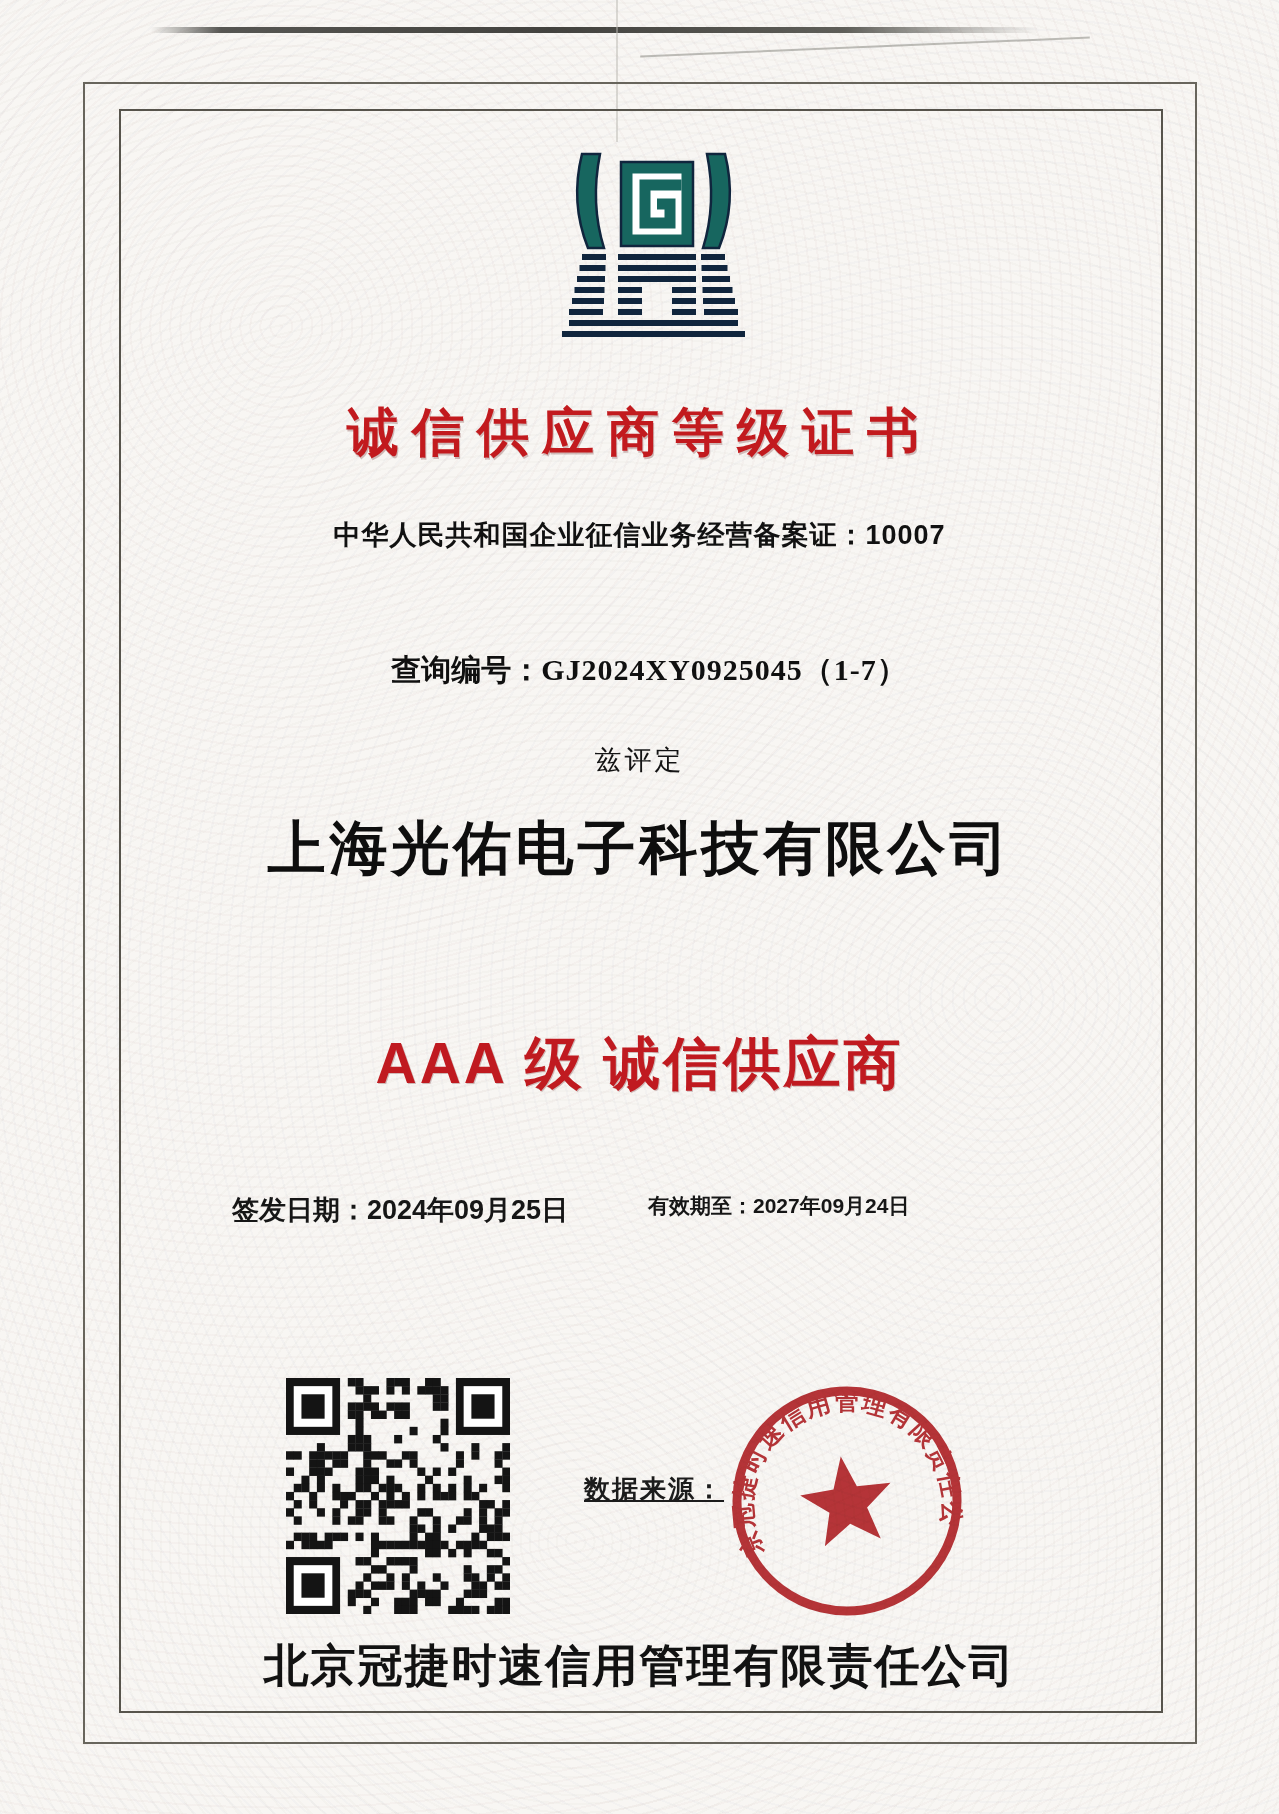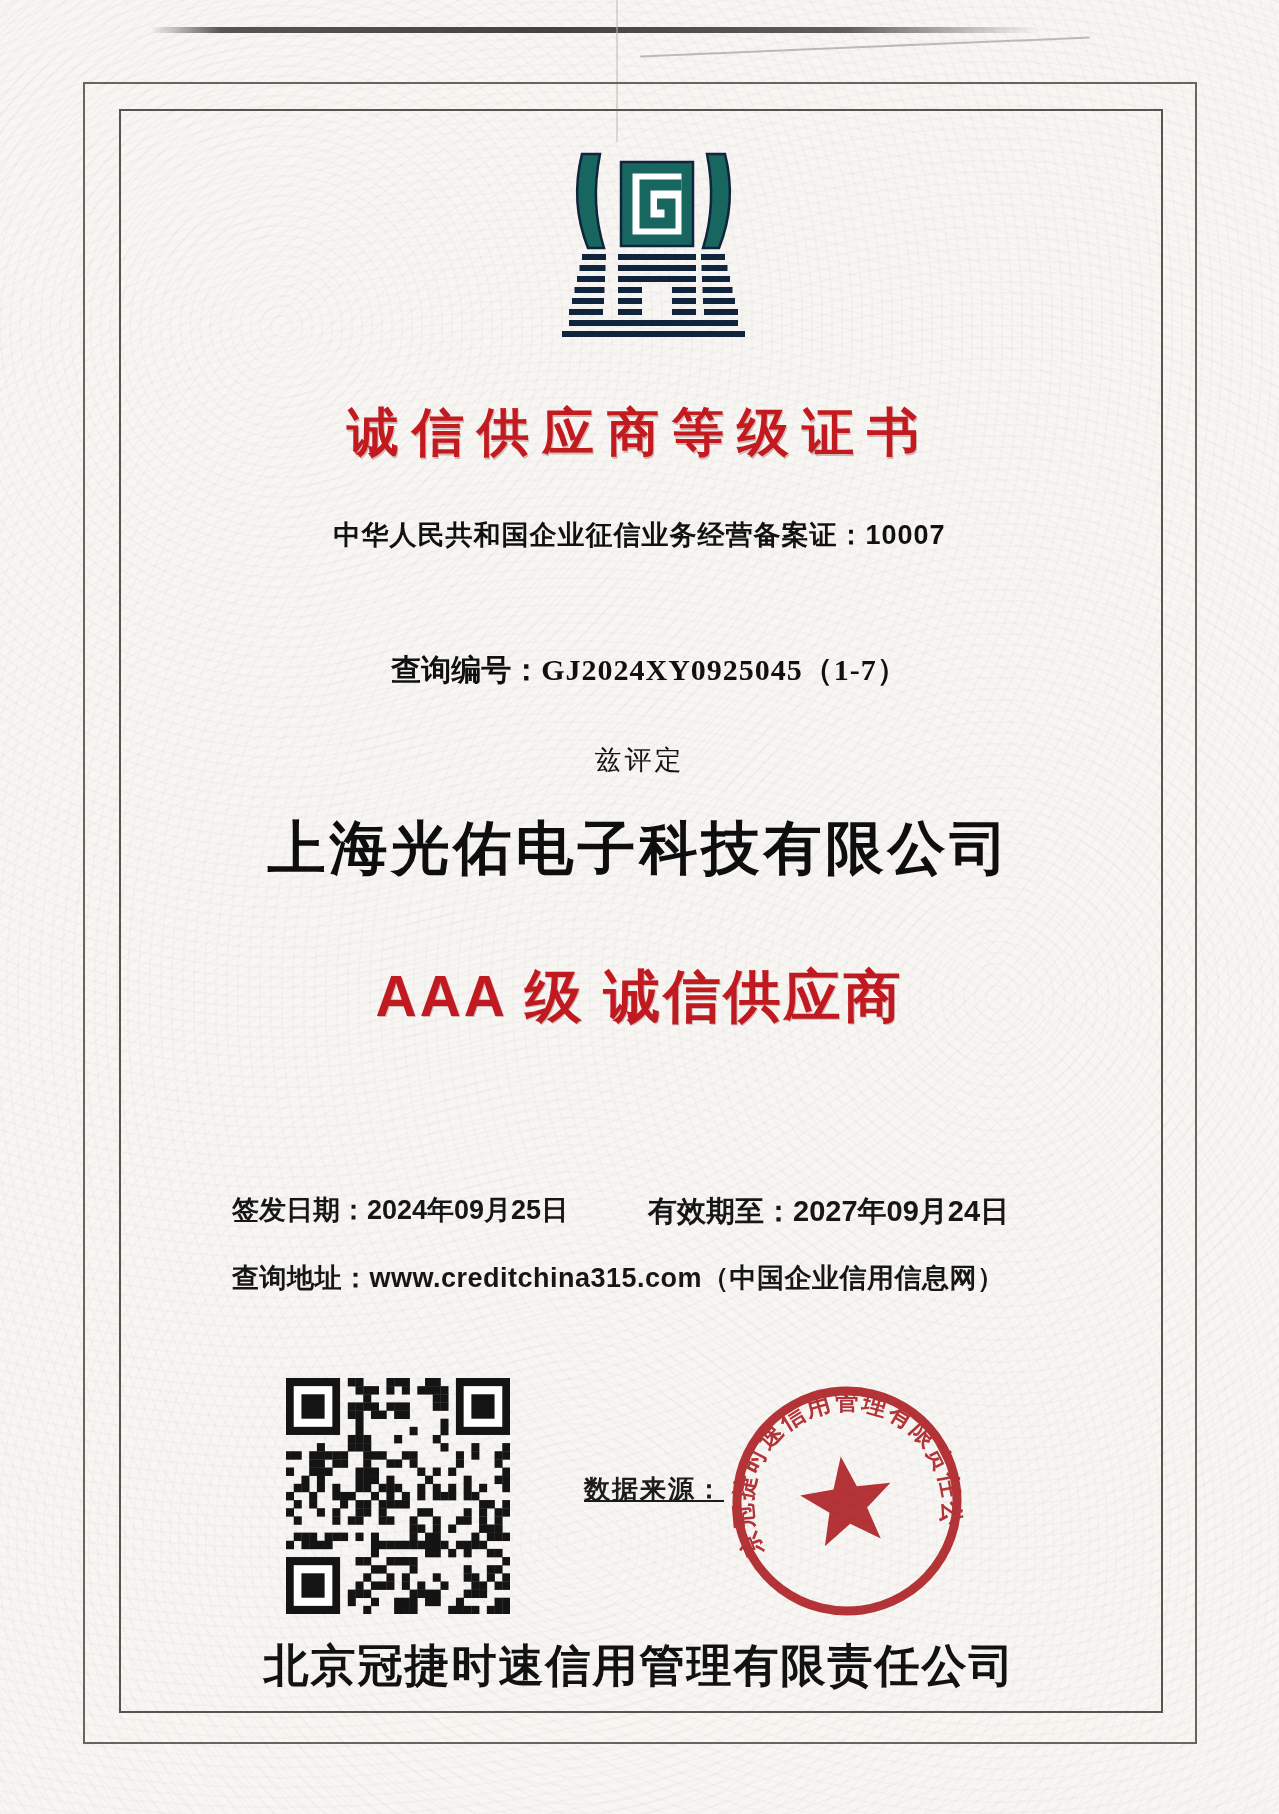--- a/index.html
+++ b/index.html
@@ -20,24 +20,24 @@
   .abs{position:absolute;}
   .center{left:0;right:0;text-align:center;}
   .title{top:398px;font-size:52px;font-weight:bold;letter-spacing:13px;color:#c21a1e;
     text-shadow:1px 2px 0 rgba(90,10,10,.25);white-space:nowrap;}
   .subtitle{top:517px;font-size:27px;font-weight:bold;letter-spacing:1px;color:#111;}
   .query-line{top:650px;font-size:30px;font-weight:bold;color:#101010;margin-left:20px;}
   .query-value{font-family:"Liberation Serif","DejaVu Serif",serif;letter-spacing:1px;}
   .intro{top:742px;font-size:27px;font-weight:normal;color:#141414;letter-spacing:3px;}
   .company{top:810px;font-size:58px;font-weight:bold;letter-spacing:4px;color:#0e0e0e;
     font-family:"Liberation Serif","DejaVu Serif",serif;}
-  .grade{top:959px;font-size:57px;font-weight:bold;letter-spacing:3px;color:#c01a20;
+  .grade{top:1026px;font-size:57px;font-weight:bold;letter-spacing:3px;color:#c01a20;
     text-shadow:1px 1px 0 rgba(90,10,10,.25);}
   .date-left{left:232px;top:1192px;font-size:27px;font-weight:bold;}
-  .date-right{left:648px;top:1192px;font-size:29px;font-weight:bold;}
+  .date-right{left:648px;top:1192px;font-size:21px;font-weight:bold;}
   .url-line1{left:232px;top:1260px;font-size:27px;font-weight:bold;letter-spacing:.5px;}
   .url-line2{left:350px;top:1298px;font-size:27px;font-weight:bold;letter-spacing:.5px;}
   .data-source{left:584px;top:1472px;font-size:26px;font-weight:bold;letter-spacing:2px;
     font-family:"Liberation Serif","DejaVu Serif",serif;color:#1c1c1c;text-decoration:underline;}
   .issuer{top:1636px;font-size:45px;font-weight:bold;letter-spacing:2px;color:#121212;}
   .logo-wrap{left:552px;top:148px;width:203px;height:198px;}
   .qr-wrap{left:286px;top:1378px;width:224px;height:236px;}
   .seal-wrap{left:726px;top:1376px;width:242px;height:246px;opacity:.93;mix-blend-mode:multiply;}
 </style>
 </head>
@@ -97,23 +97,20 @@
     <span>查询编号：</span><span class="query-value">GJ2024XY0925045（1-7）</span>
   </div>
 
   <div class="abs center intro">兹评定</div>
   <div class="abs center company">上海光佑电子科技有限公司</div>
   <div class="abs center grade">AAA 级  诚信供应商</div>
 
   <div class="abs date-left">签发日期：2024年09月25日</div>
   <div class="abs date-right">有效期至：2027年09月24日</div>
 
-  <div class="abs url-line1">
-    <span>查询地址：</span><span>www.creditchina315.com（中国企业信用信息网）</span>
-  </div>
 
   <div class="abs qr-wrap">
     <svg id="qr-svg" width="224" height="236" viewBox="0 0 224 236" xmlns="http://www.w3.org/2000/svg">
         <rect x="61.793103448275865" y="0" width="8.024137931034483" height="8.437931034482759" fill="#141414"></rect>
         <rect x="69.51724137931035" y="0" width="8.024137931034483" height="8.437931034482759" fill="#141414"></rect>
         <rect x="100.41379310344828" y="0" width="8.024137931034483" height="8.437931034482759" fill="#141414"></rect>
         <rect x="108.13793103448276" y="0" width="8.024137931034483" height="8.437931034482759" fill="#141414"></rect>
         <rect x="115.86206896551725" y="0" width="8.024137931034483" height="8.437931034482759" fill="#141414"></rect>
         <rect x="139.0344827586207" y="0" width="8.024137931034483" height="8.437931034482759" fill="#141414"></rect>
         <rect x="146.75862068965517" y="0" width="8.024137931034483" height="8.437931034482759" fill="#141414"></rect>

